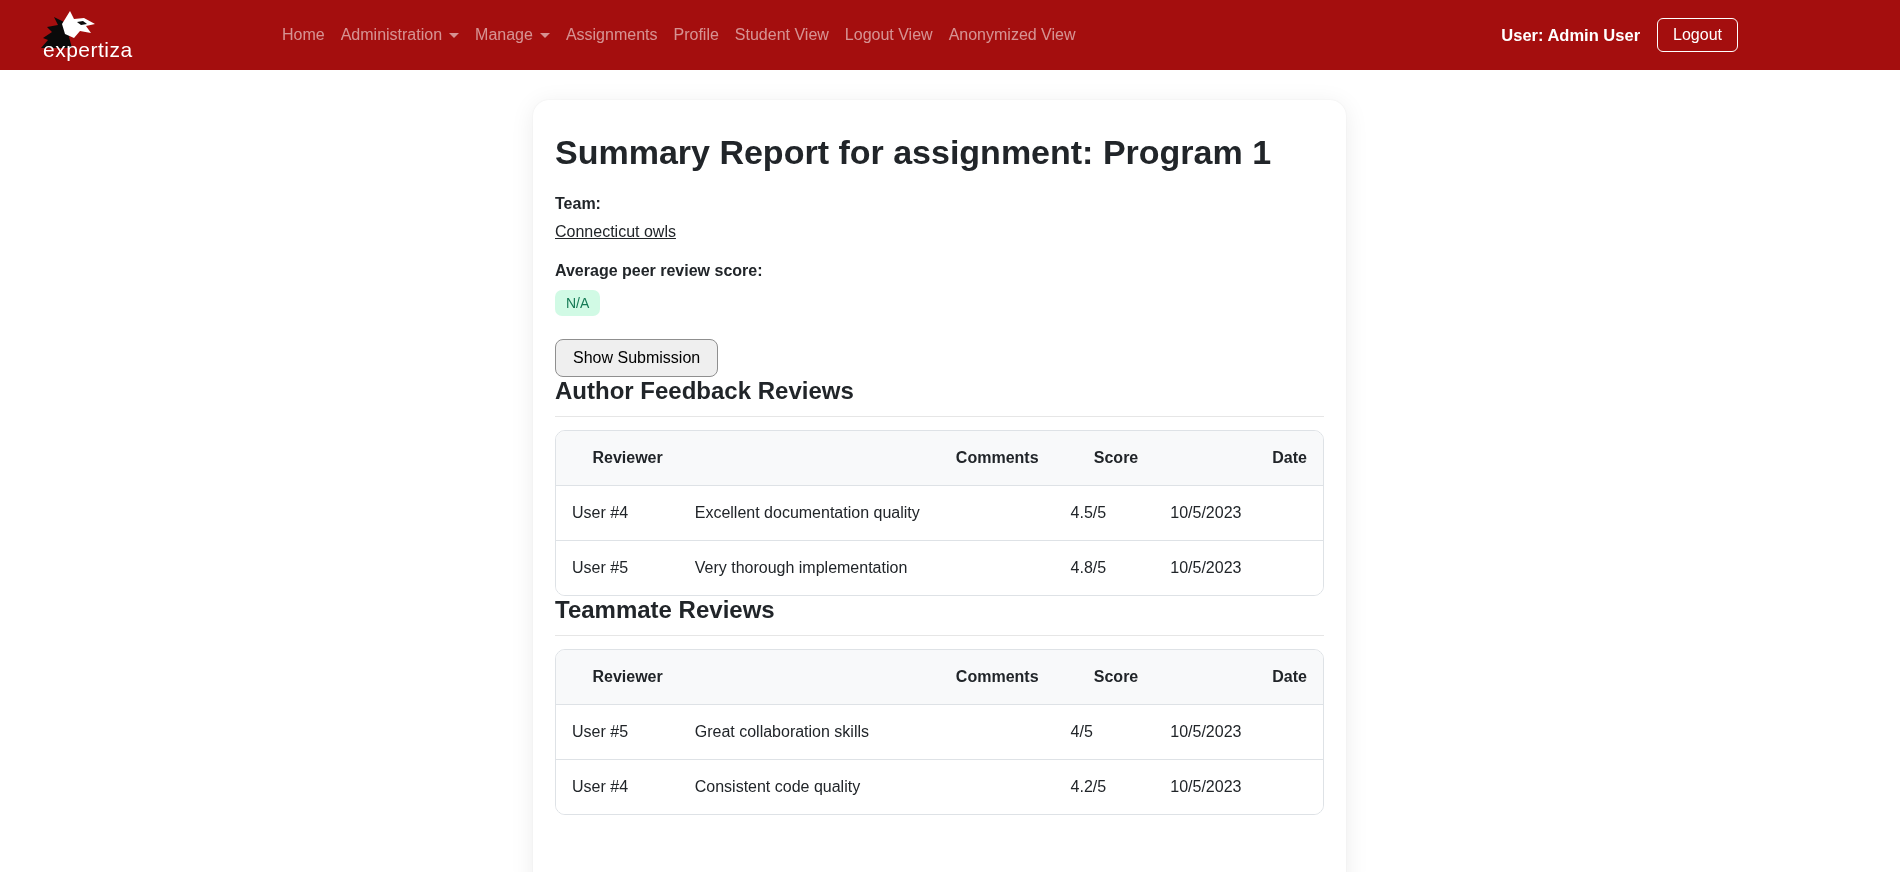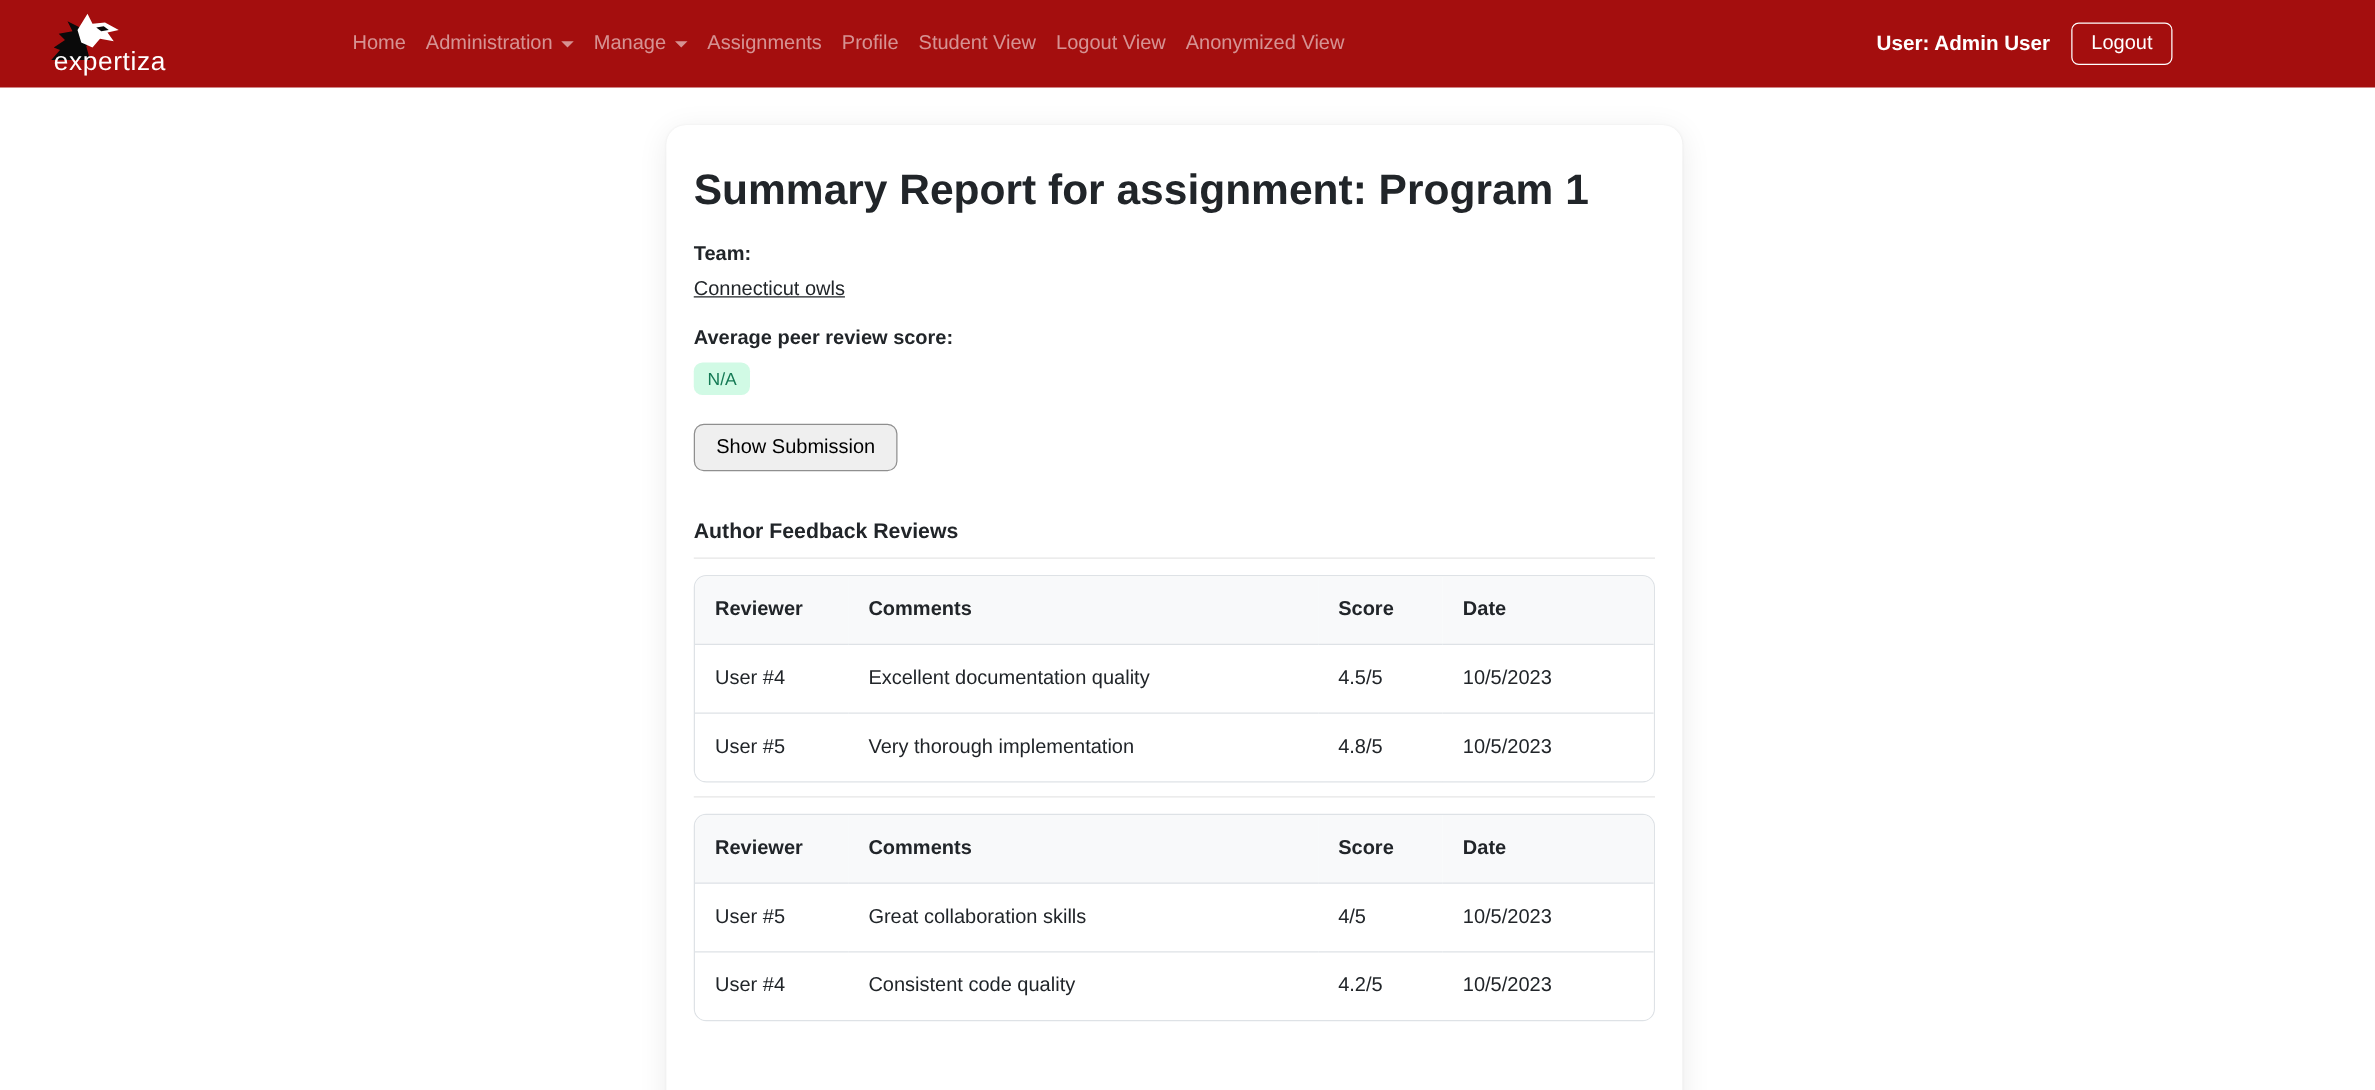--- a/index.html
+++ b/index.html
@@ -109,24 +109,23 @@
     background: #efefef;
     border: 1px solid #8f8f8f;
     border-radius: 8px;
     padding: 9px 17px;
     font-size: 16px;
     color: #000000;
     font-family: "Liberation Sans", sans-serif;
     cursor: pointer;
   }
   .section-heading {
-    font-size: 17px;
+    font-size: 24px;
     font-weight: 700;
     color: #212529;
-    margin-top: 38px;
   }
   .section-rule {
     border: none;
     border-top: 1px solid #e6e6e6;
     margin-top: 11px;
   }
   .table-wrap {
     margin-top: 13px;
     border: 1px solid #dee2e6;
     border-radius: 10px;
@@ -134,21 +133,21 @@
   }
   table {
     width: 100%;
     border-collapse: collapse;
     font-size: 16px;
     color: #212529;
     table-layout: fixed;
   }
   th {
     background: #f8f9fa;
-    text-align: left;
+    text-align: right;
     font-weight: 700;
     padding: 18px 16px;
     border-bottom: 1px solid #dee2e6;
   }
   td {
     padding: 18px 16px;
     border-bottom: 1px solid #dee2e6;
     background: #ffffff;
   }
   tr:last-child td { border-bottom: none; }
@@ -248,20 +247,21 @@
           <td>User #5</td>
           <td>Very thorough implementation</td>
           <td>4.8/5</td>
           <td>10/5/2023</td>
         </tr>
       </tbody>
     </table>
   </div>
 
   
+  <h2 class="section-heading">Teammate Reviews</h2>
   <hr class="section-rule">
   <div class="table-wrap">
     <table>
       <colgroup>
           <col class="c-reviewer">
           <col class="c-comments">
           <col class="c-score">
           <col class="c-date">
         </colgroup>
       <thead>

